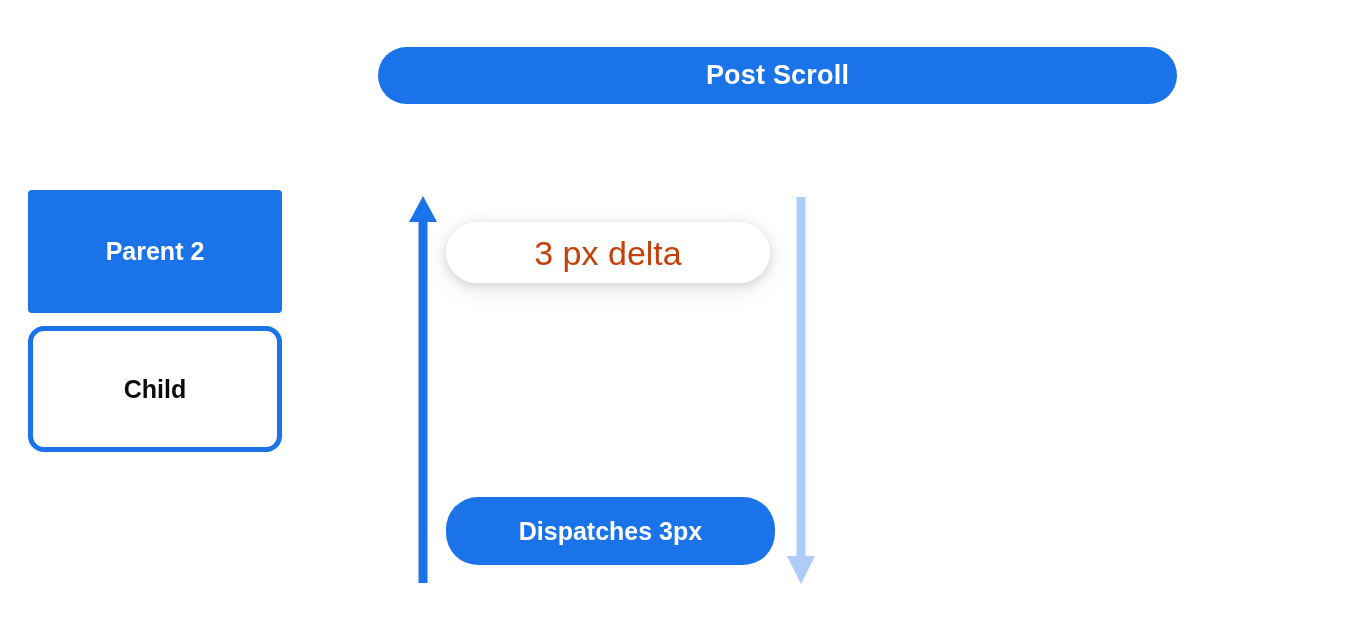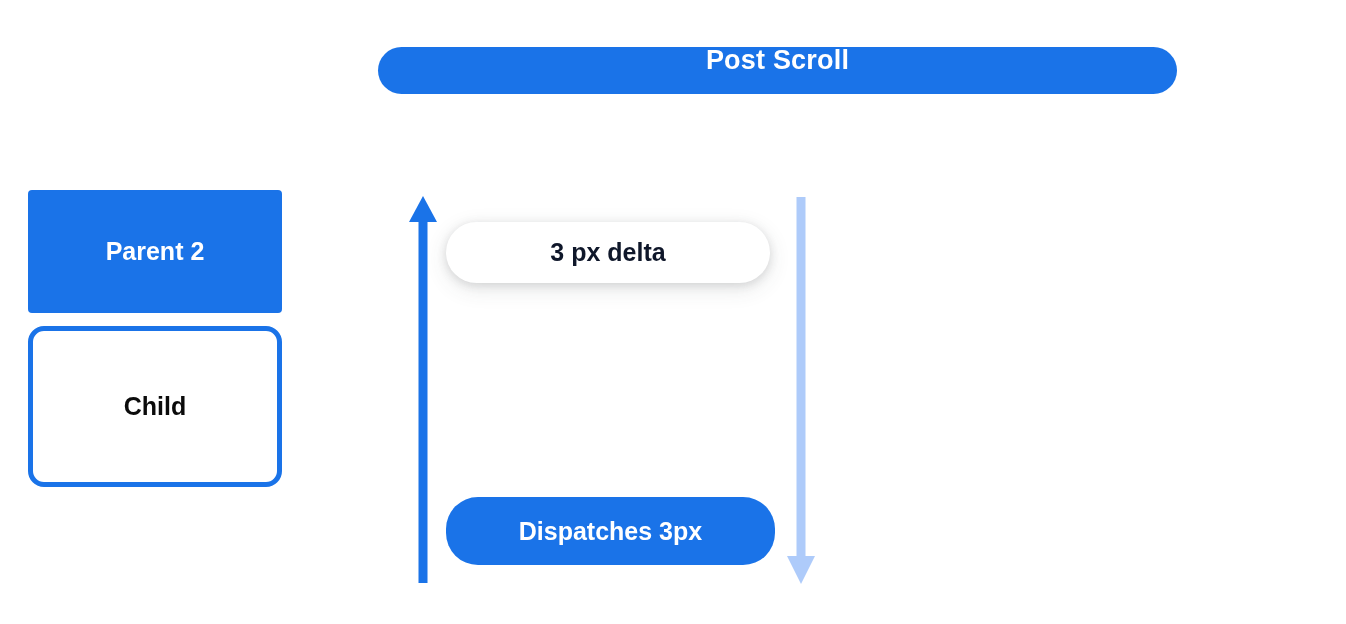--- a/index.html
+++ b/index.html
@@ -19,25 +19,25 @@
     background: #ffffff;
     overflow: hidden;
   }
 
   
   .header-pill {
     position: absolute;
     left: 378px;
     top: 47px;
     width: 799px;
-    height: 47px;
+    height: 57px;
     background: #1a73e8;
     border-radius: 32px;
     display: flex;
-    align-items: flex-start;
+    align-items: center;
     justify-content: center;
   }
   .header-pill .label {
     color: #ffffff;
     font-size: 27px;
     font-weight: bold;
     letter-spacing: 0.2px;
     line-height: 1;
   }
 
@@ -61,21 +61,21 @@
     height: 123px;
     background: #1a73e8;
   }
   .stack-box.filled .box-label {
     color: #ffffff;
     font-size: 25px;
     font-weight: bold;
     line-height: 1;
   }
   .stack-box.outlined {
-    height: 161px;
+    height: 126px;
     background: #ffffff;
     border: 5px solid #1a73e8;
     border-radius: 16px;
     margin-bottom: 0;
   }
   .stack-box.outlined .box-label {
     color: #0b0b0b;
     font-size: 25px;
     font-weight: bold;
     line-height: 1;
@@ -99,23 +99,23 @@
     width: 324px;
     height: 61px;
     background: #ffffff;
     border-radius: 31px;
     display: flex;
     align-items: center;
     justify-content: center;
     box-shadow: 0 2px 10px rgba(60,64,67,0.16), 0 6px 22px rgba(60,64,67,0.12);
   }
   .delta-pill .label {
-    color: #0f172a;
-    font-size: 25px;
-    font-weight: bold;
+    color: #c2410c;
+    font-size: 34px;
+    font-weight: normal;
     line-height: 1;
   }
 
   .dispatch-pill {
     position: absolute;
     left: 446px;
     top: 497px;
     width: 329px;
     height: 68px;
     background: #1a73e8;

